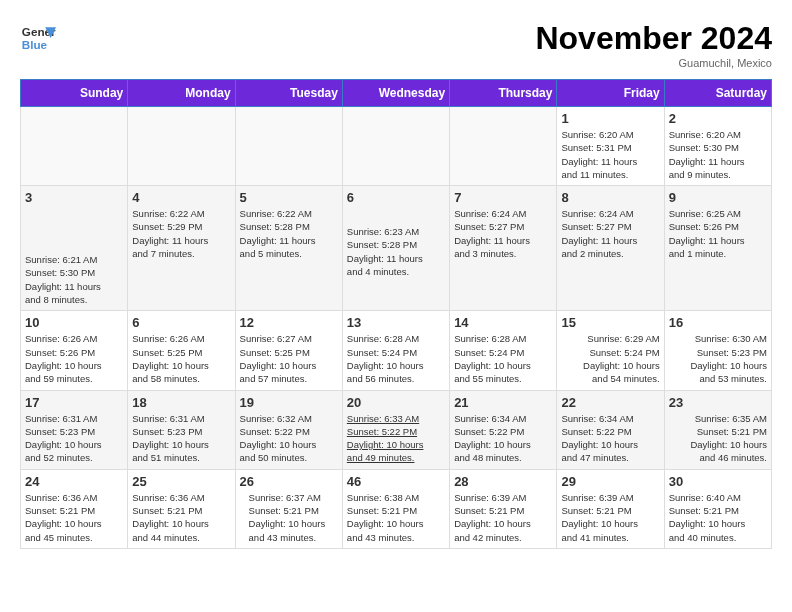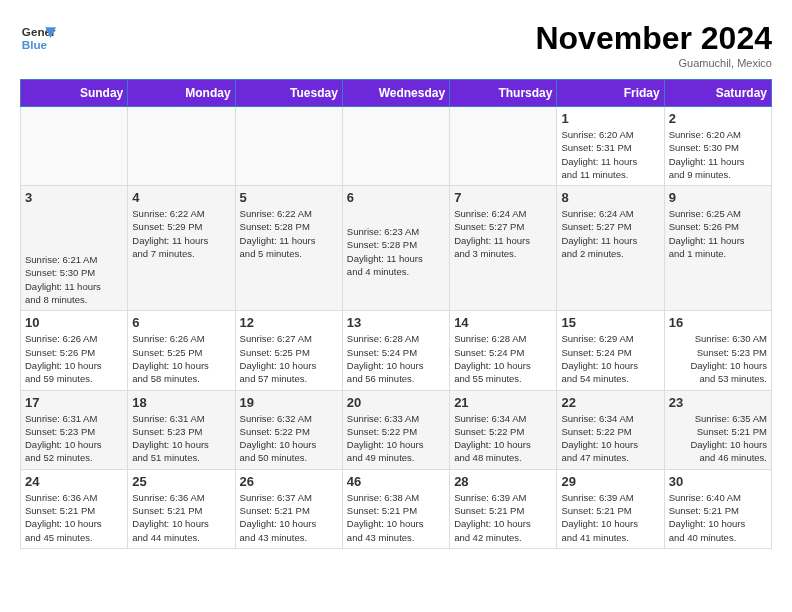--- a/index.html
+++ b/index.html
@@ -213,21 +213,21 @@
         </td>
         <td>
           <div class="day-number">14</div>
           <div class="day-info" style="white-space: pre-line;">Sunrise: 6:28 AM
 Sunset: 5:24 PM
 Daylight: 10 hours
 and 55 minutes.</div>
         </td>
         <td>
           <div class="day-number">15</div>
-          <div class="day-info" style="white-space: pre-line;">Sunrise: 6:29 AM
+          <div class="day-info" style="white-space: pre-line; text-align: right;">Sunrise: 6:29 AM
 Sunset: 5:24 PM
 Daylight: 10 hours
 and 54 minutes.</div>
         </td>
         <td>
           <div class="day-number">16</div>
           <div class="day-info" style="white-space: pre-line; text-align: right;">Sunrise: 6:30 AM
 Sunset: 5:23 PM
 Daylight: 10 hours
 and 53 minutes.</div>
@@ -250,21 +250,21 @@
         </td>
         <td>
           <div class="day-number">19</div>
           <div class="day-info" style="white-space: pre-line;">Sunrise: 6:32 AM
 Sunset: 5:22 PM
 Daylight: 10 hours
 and 50 minutes.</div>
         </td>
         <td>
           <div class="day-number">20</div>
-          <div class="day-info" style="white-space: pre-line;">Sunrise: 6:33 AM
+          <div class="day-info" style="white-space: pre-line; text-decoration: underline;">Sunrise: 6:33 AM
 Sunset: 5:22 PM
 Daylight: 10 hours
 and 49 minutes.</div>
         </td>
         <td>
           <div class="day-number">21</div>
           <div class="day-info" style="white-space: pre-line;">Sunrise: 6:34 AM
 Sunset: 5:22 PM
 Daylight: 10 hours
 and 48 minutes.</div>
@@ -294,21 +294,21 @@
         </td>
         <td>
           <div class="day-number">25</div>
           <div class="day-info" style="white-space: pre-line;">Sunrise: 6:36 AM
 Sunset: 5:21 PM
 Daylight: 10 hours
 and 44 minutes.</div>
         </td>
         <td>
           <div class="day-number">26</div>
-          <div class="day-info" style="white-space: pre-line;">Sunrise: 6:37 AM
+          <div class="day-info" style="white-space: pre-line; margin-left: 9px;">Sunrise: 6:37 AM
 Sunset: 5:21 PM
 Daylight: 10 hours
 and 43 minutes.</div>
         </td>
         <td>
           <div class="day-number">46</div>
           <div class="day-info" style="white-space: pre-line;">Sunrise: 6:38 AM
 Sunset: 5:21 PM
 Daylight: 10 hours
 and 43 minutes.</div>

